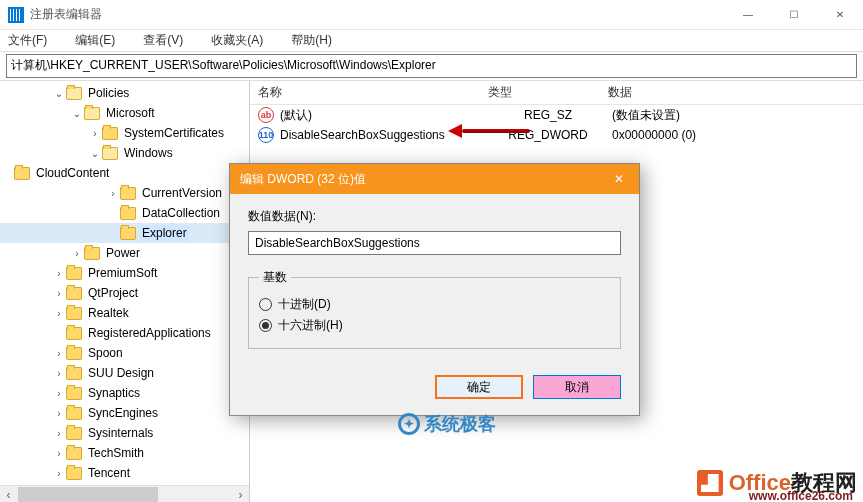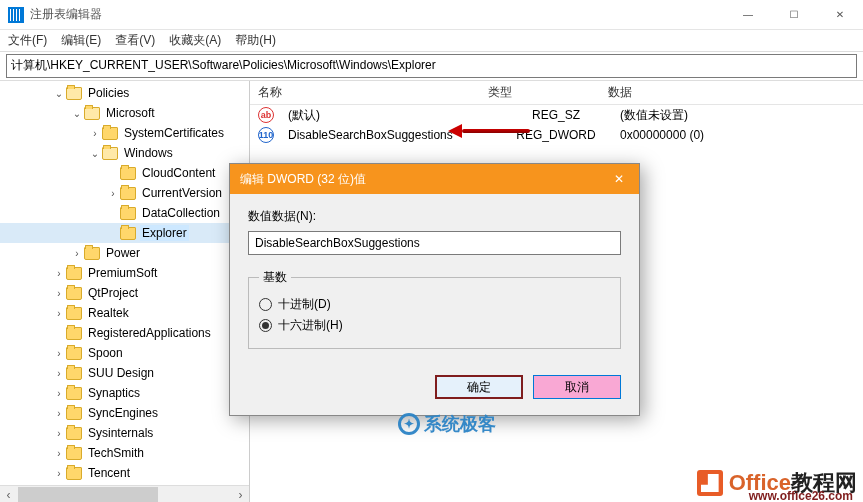--- a/index.html
+++ b/index.html
@@ -7,21 +7,21 @@
 
 
 .titlebar { height: 30px; display: flex; align-items: center; padding: 0 0 0 8px; background: #fff; border-bottom: 1px solid #e5e5e5;}
 .app-icon { width: 16px; height: 16px; background: #0078d7; margin-right: 6px; position: relative; }
 .app-icon::before { content: ""; position: absolute; inset: 2px; background: repeating-linear-gradient(90deg,#fff 0 1px,#0078d7 1px 3px),repeating-linear-gradient(0deg,#fff 0 1px,transparent 1px 3px);}
 .title-text { flex: 1; color: #555; font-size: 12px;}
 .winbtns { display: flex; }
 .winbtn { width: 46px; height: 30px; display: flex; align-items: center; justify-content: center; color: #555; font-size: 10px; }
 
 
-.menubar { height: 22px; display: flex; align-items: center; padding: 0 8px; gap: 14px; color: #333; border-bottom:1px solid #ddd;}
+.menubar { height: 22px; display: flex; align-items: center; padding: 0 8px; gap: 28px; color: #333; border-bottom:1px solid #ddd;}
 .menuitem { font-size: 12px; }
 
 
 .addressbar { height: 24px; border: 1px solid #7a7a7a; margin: 2px 6px; display: flex; align-items: center; padding: 0 4px; font-size: 12px; }
 .addressbar .path { white-space: nowrap; border-bottom:1px solid transparent;}
 
 
 .main { display: flex; height: calc(502px - 30px - 22px - 28px); border-top:1px solid #ddd;}
 
 
@@ -37,21 +37,21 @@
 .trow.sel .lbl{ background:#cde8ff;}
 .lbl { padding: 1px 2px; }
 
 
 .list-pane { flex: 1; position: relative; }
 .list-head { height: 24px; display: flex; align-items: center; border-bottom: 1px solid #e5e5e5; font-size:12px; color:#333;}
 .list-head div { padding: 0 8px; }
 .col-name { width: 230px; } .col-type { width: 120px; } .col-data { flex:1; }
 .list-body { }
 .lrow { display: flex; align-items: center; height: 20px; font-size:12px;}
-.val-icon { width:16px; height:16px; margin:0 12px 0 8px; display:inline-flex; align-items:center; justify-content:center; font-size:9px; font-weight:bold; border:1px solid; border-radius:8px;}
+.val-icon { width:16px; height:16px; margin:0 4px 0 8px; display:inline-flex; align-items:center; justify-content:center; font-size:9px; font-weight:bold; border:1px solid; border-radius:8px;}
 .val-icon.str { background:#fff; border-color:#d33; color:#d33;}
 .val-icon.dw { background:#fff; border-color:#2266cc; color:#2266cc;}
 .lrow .cname { width: 206px; padding-left:2px;} .lrow .ctype{width:120px;padding-left:8px;text-align:center;} .lrow .cdata{flex:1; padding-left:8px;}
 
 
 .arrow { position: absolute; height:8px; }
 .arrow .shaft { position:absolute; top:2px; height:4px; background:linear-gradient(#c00,#800); border-radius:2px;}
 .arrow .head { position:absolute; width:0;height:0; border-top:7px solid transparent; border-bottom:7px solid transparent; border-right:14px solid #c00; top:-3px;}
 
 
@@ -66,21 +66,21 @@
 .row2 .left{ width:170px;} .row2 .right{ flex:1;}
 .val-input { width:150px; height:24px; border:1px solid #7a7a7a; background:#fff; padding:2px 4px; font-size:12px; position:relative;}
 .val-input .sel{ background:#0078d7; color:#fff; padding:0 2px;}
 fieldset { border:1px solid #bbb; padding:6px 10px 10px;}
 legend { padding:0 4px;}
 .radio-row{ display:flex; align-items:center; gap:6px; margin:4px 0;}
 .radio { width:13px;height:13px;border:1px solid #333;border-radius:50%; display:inline-flex; align-items:center; justify-content:center;}
 .radio.checked::after{content:"";width:7px;height:7px;border-radius:50%;background:#333;}
 .dlg-btns { display:flex; justify-content:flex-end; gap:10px; padding:10px 18px 16px;}
 .dlg-btn { width:88px; height:24px; border:1px solid #0078d7; background:#f9a8d4; display:flex; align-items:center; justify-content:center; font-size:12px;}
-.dlg-btn.primary{ border:2px solid #7f1d1d; background:#e5f1fb;}
+.dlg-btn.primary{ border:2px solid #f97316; background:#e5f1fb;}
 
 
 .hscroll { position:absolute; left:0; right:0; bottom:0; height:17px; background:#f0f0f0; border-top:1px solid #ddd; display:flex;}
 .hscroll .thumb{ width:140px; height:15px; margin:1px; background:#cdcdcd;}
 .hscroll .btn{width:17px;height:17px;display:flex;align-items:center;justify-content:center;color:#666;}
 
 
 .wm1{position:absolute; left:398px; top:412px; color:#2c84c6; font-weight:bold; font-size:18px; display:flex; align-items:center; gap:4px; opacity:.95;}
 .wm1 .g{color:#2c84c6; border:3px solid #2c84c6; border-radius:50%; width:22px;height:22px; display:inline-flex;align-items:center;justify-content:center; font-size:12px;}
 .wm2{position:absolute; right:6px; bottom:4px; font-weight:bold; font-size:22px; display:flex; align-items:center; gap:6px;margin-top:46px;}
@@ -131,21 +131,21 @@
       <div class="trow" style="padding-left:88px">
           <span class="exp">›</span>
           <span class="folder"></span>
           <span class="lbl">SystemCertificates</span>
         </div>
       <div class="trow" style="padding-left:88px">
           <span class="exp">⌄</span>
           <span class="folder open"></span>
           <span class="lbl">Windows</span>
         </div>
-      <div class="trow" style="padding-left:106px">
+      <div class="trow" style="">
           <span class="exp none">·</span>
           <span class="folder"></span>
           <span class="lbl">CloudContent</span>
         </div>
       <div class="trow" style="padding-left:106px">
           <span class="exp">›</span>
           <span class="folder"></span>
           <span class="lbl">CurrentVersion</span>
         </div>
       <div class="trow" style="padding-left:106px">

